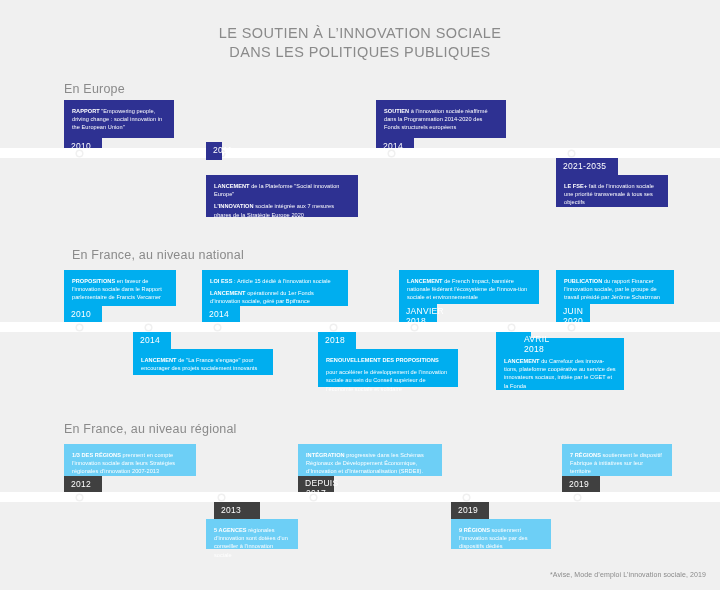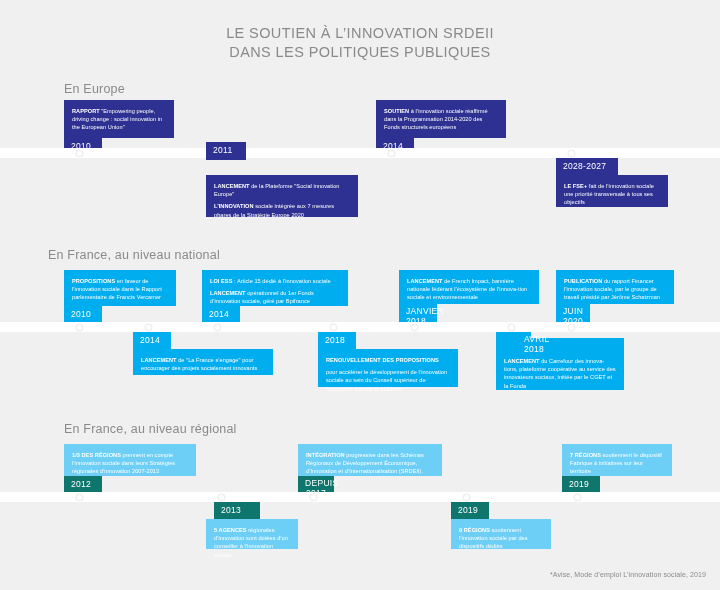--- a/index.html
+++ b/index.html
@@ -65,34 +65,34 @@
     line-height: 9.5px;
   }
   .card .date.two-line { padding-top: 3px; padding-bottom: 3px; text-align: left; }
 
   
   .navy .body { background: #2e3192; }
   .navy .date { background: #2e3192; }
   .blue .body { background: #00aeef; }
   .blue .date { background: #00aeef; }
   .sky .body  { background: #6dcff6; }
-  .sky .date  { background: #0f766e; }
+  .sky .date  { background: #404040; }
 
   .credit {
     position: absolute; right: 14px; bottom: 12px;
     color: #8a8a8a; font-size: 7px; letter-spacing: .1px;
   }
 </style>
 </head>
 <body>
 
 <div class="canvas">
 
   <div class="title">
-    <div>LE SOUTIEN À L’INNOVATION SRDEII</div>
+    <div>LE SOUTIEN À L’INNOVATION SOCIALE</div>
     <div>DANS LES POLITIQUES PUBLIQUES</div>
   </div>
 
   <div class="section-label" style="left:64px; top:82px;">En Europe</div>
 
   <div class="card navy">
     <div class="body" style="left:64px; top:100px; width:110px; height:38px;">
       <p><b>RAPPORT</b><span> "Empowering people, driving change : social innovation in the European Union"</span></p>
     </div>
     <div class="date" style="left:64px; top:138px; width:38px;">2010</div>
@@ -106,35 +106,35 @@
   </div>
 
   <div class="rail" style="top:148px;">
     <span class="dot" style="left:77px;"></span>
     <span class="dot" style="left:389px;"></span>
     <span class="dot" style="left:219px;"></span>
     <span class="dot" style="left:569px;"></span>
   </div>
 
   <div class="card navy">
-    <div class="date" style="left:206px; top:142px; width:40px;">2011</div>
+    <div class="date" style="left:206px; top:142px; width:16px;text-align:center;">2011</div>
     <div class="body" style="left:206px; top:175px; width:152px; height:42px;">
       <p><b>LANCEMENT</b><span> de la Plateforme "Social innovation Europe"</span></p>
       <p><b>L’INNOVATION</b><span> sociale intégrée aux 7 mesures phares de la Stratégie Europe 2020</span></p>
     </div>
   </div>
 
   <div class="card navy">
-    <div class="date" style="left:556px; top:158px; width:62px;">2028-2027</div>
+    <div class="date" style="left:556px; top:158px; width:62px;">2021-2035</div>
     <div class="body" style="left:556px; top:175px; width:112px; height:32px;">
       <p><b>LE FSE+</b><span> fait de l’innovation sociale une priorité transversale à tous ses objectifs</span></p>
     </div>
   </div>
 
-  <div class="section-label" style="left:48px; top:248px;">En France, au niveau national</div>
+  <div class="section-label" style="left:72px; top:248px;">En France, au niveau national</div>
 
   <div class="card blue">
     <div class="body" style="left:64px; top:270px; width:112px; height:36px;">
       <p><b>PROPOSITIONS</b><span> en faveur de l’innovation sociale dans le Rapport parlementaire de Francis Vercamer</span></p>
     </div>
     <div class="date" style="left:64px; top:306px; width:38px;">2010</div>
   </div>
 
   <div class="card blue">
     <div class="body" style="left:202px; top:270px; width:146px; height:36px;">

